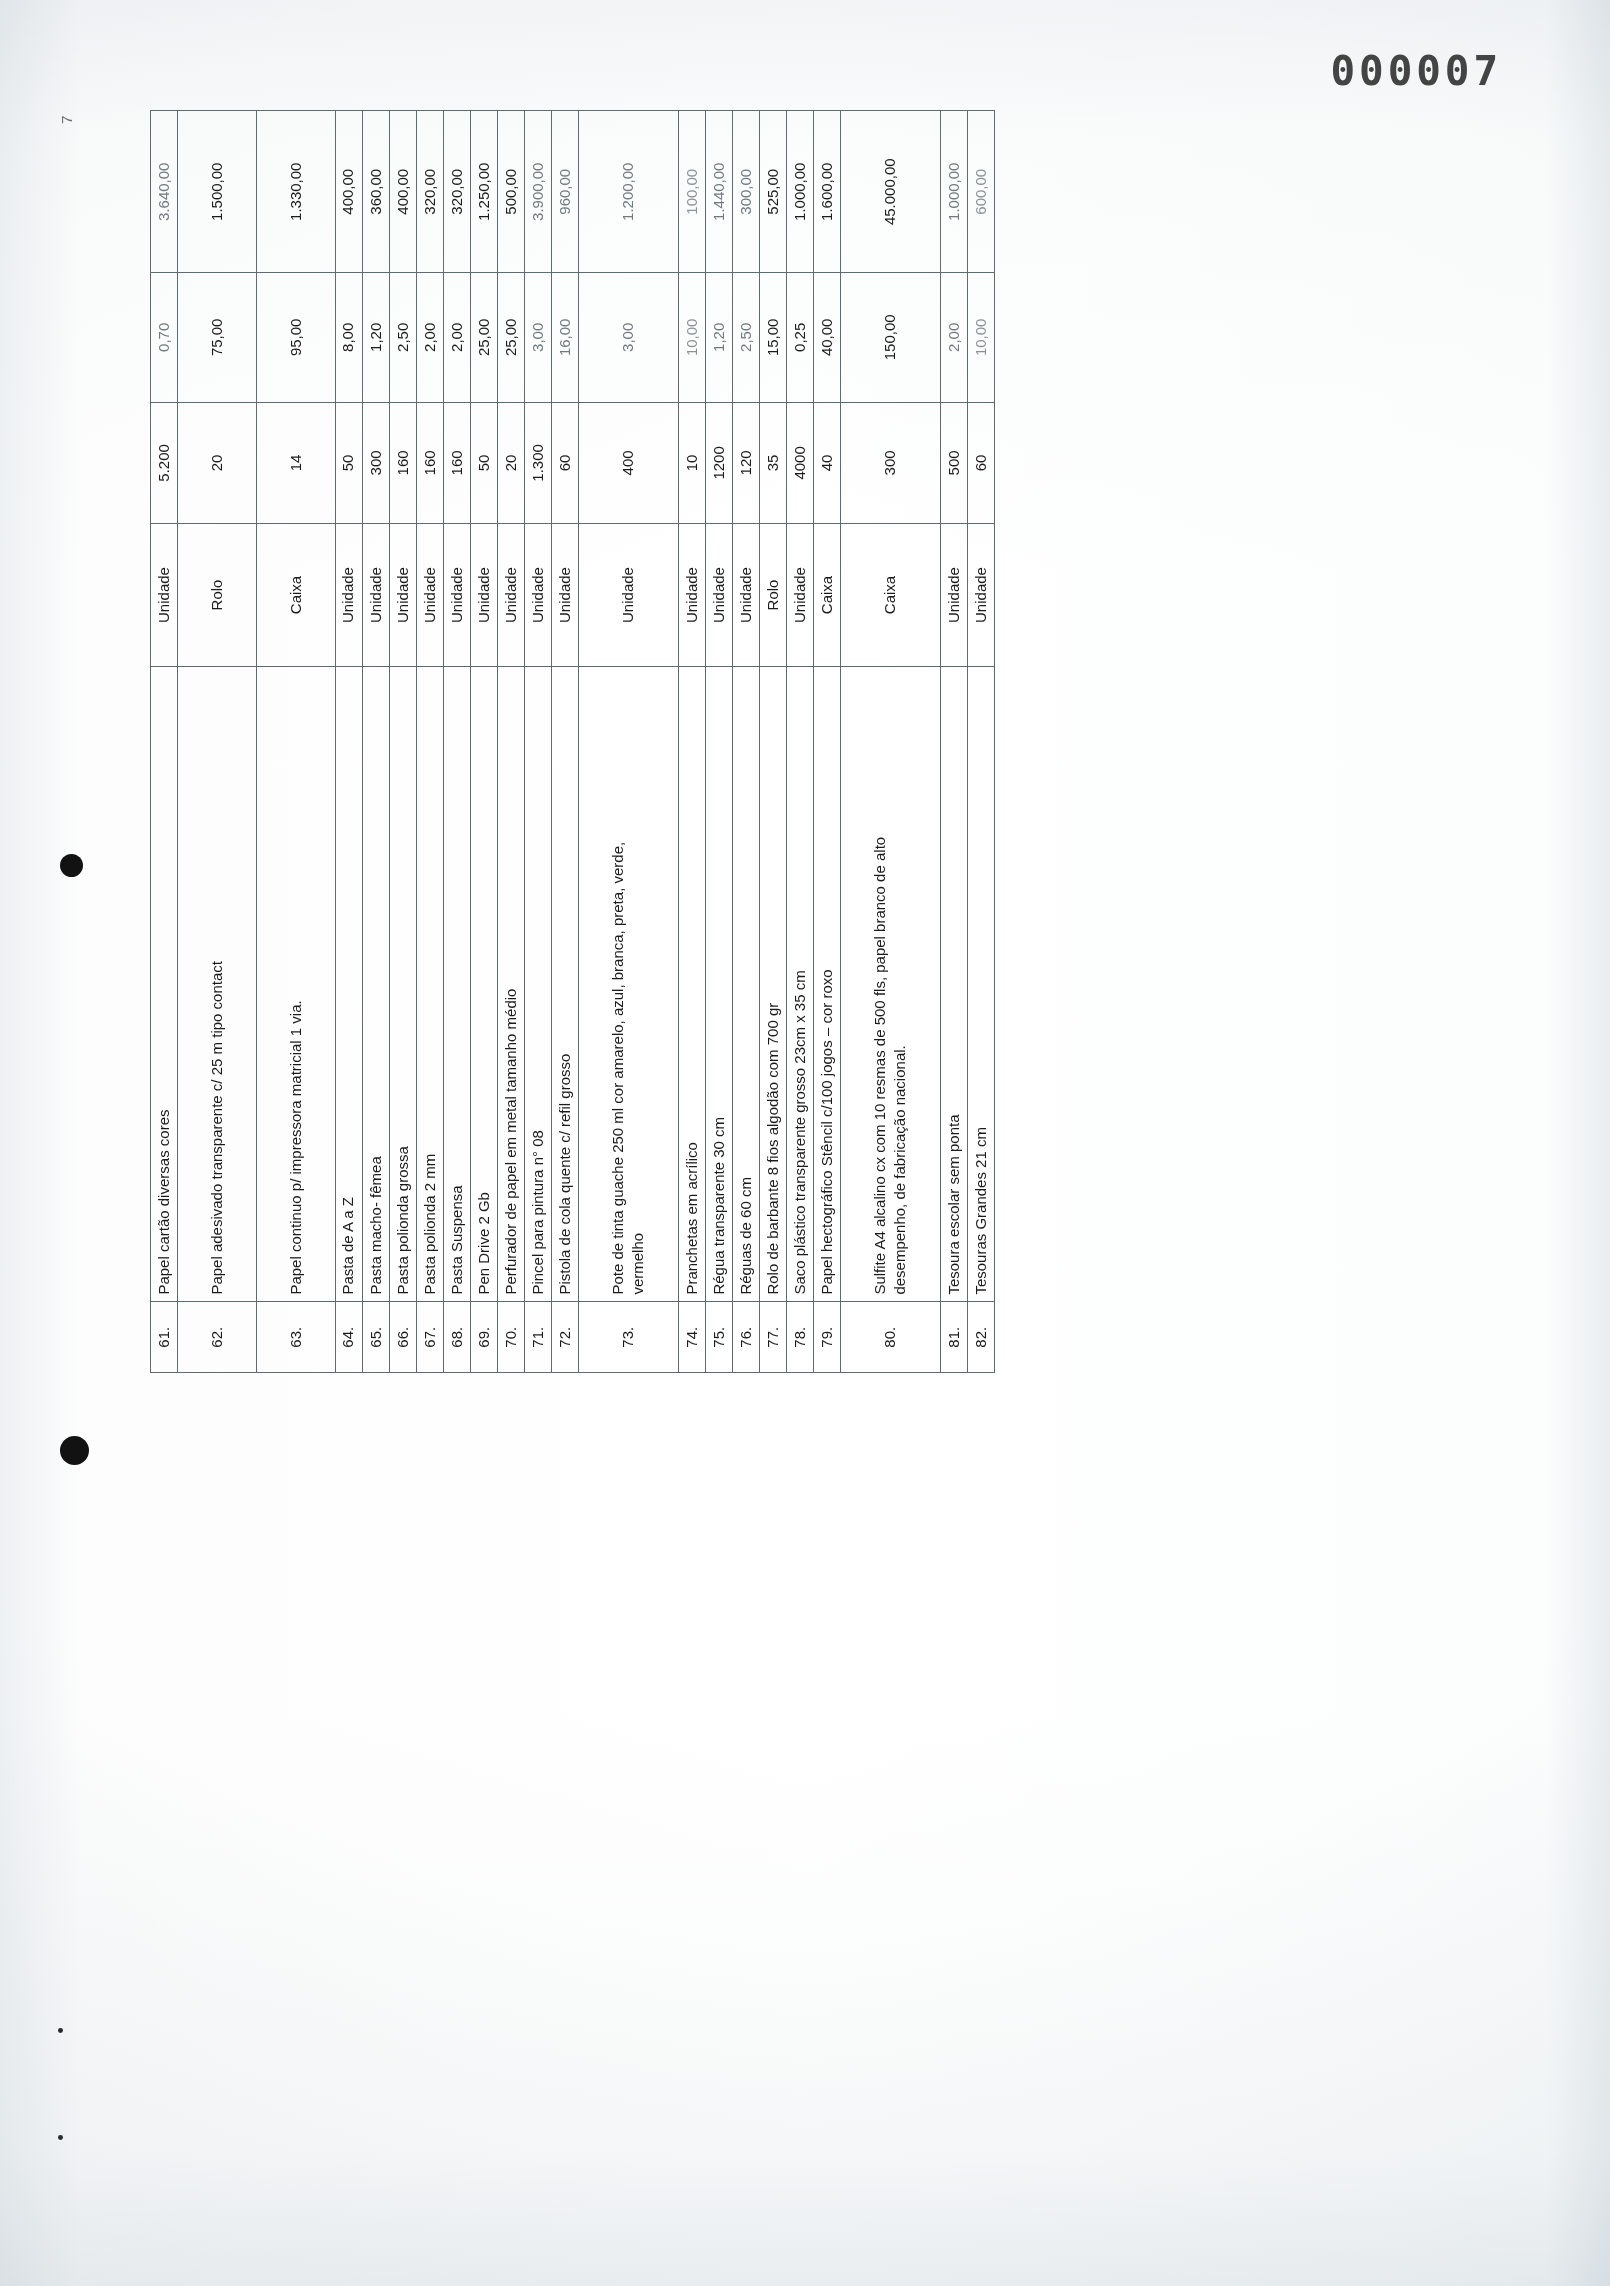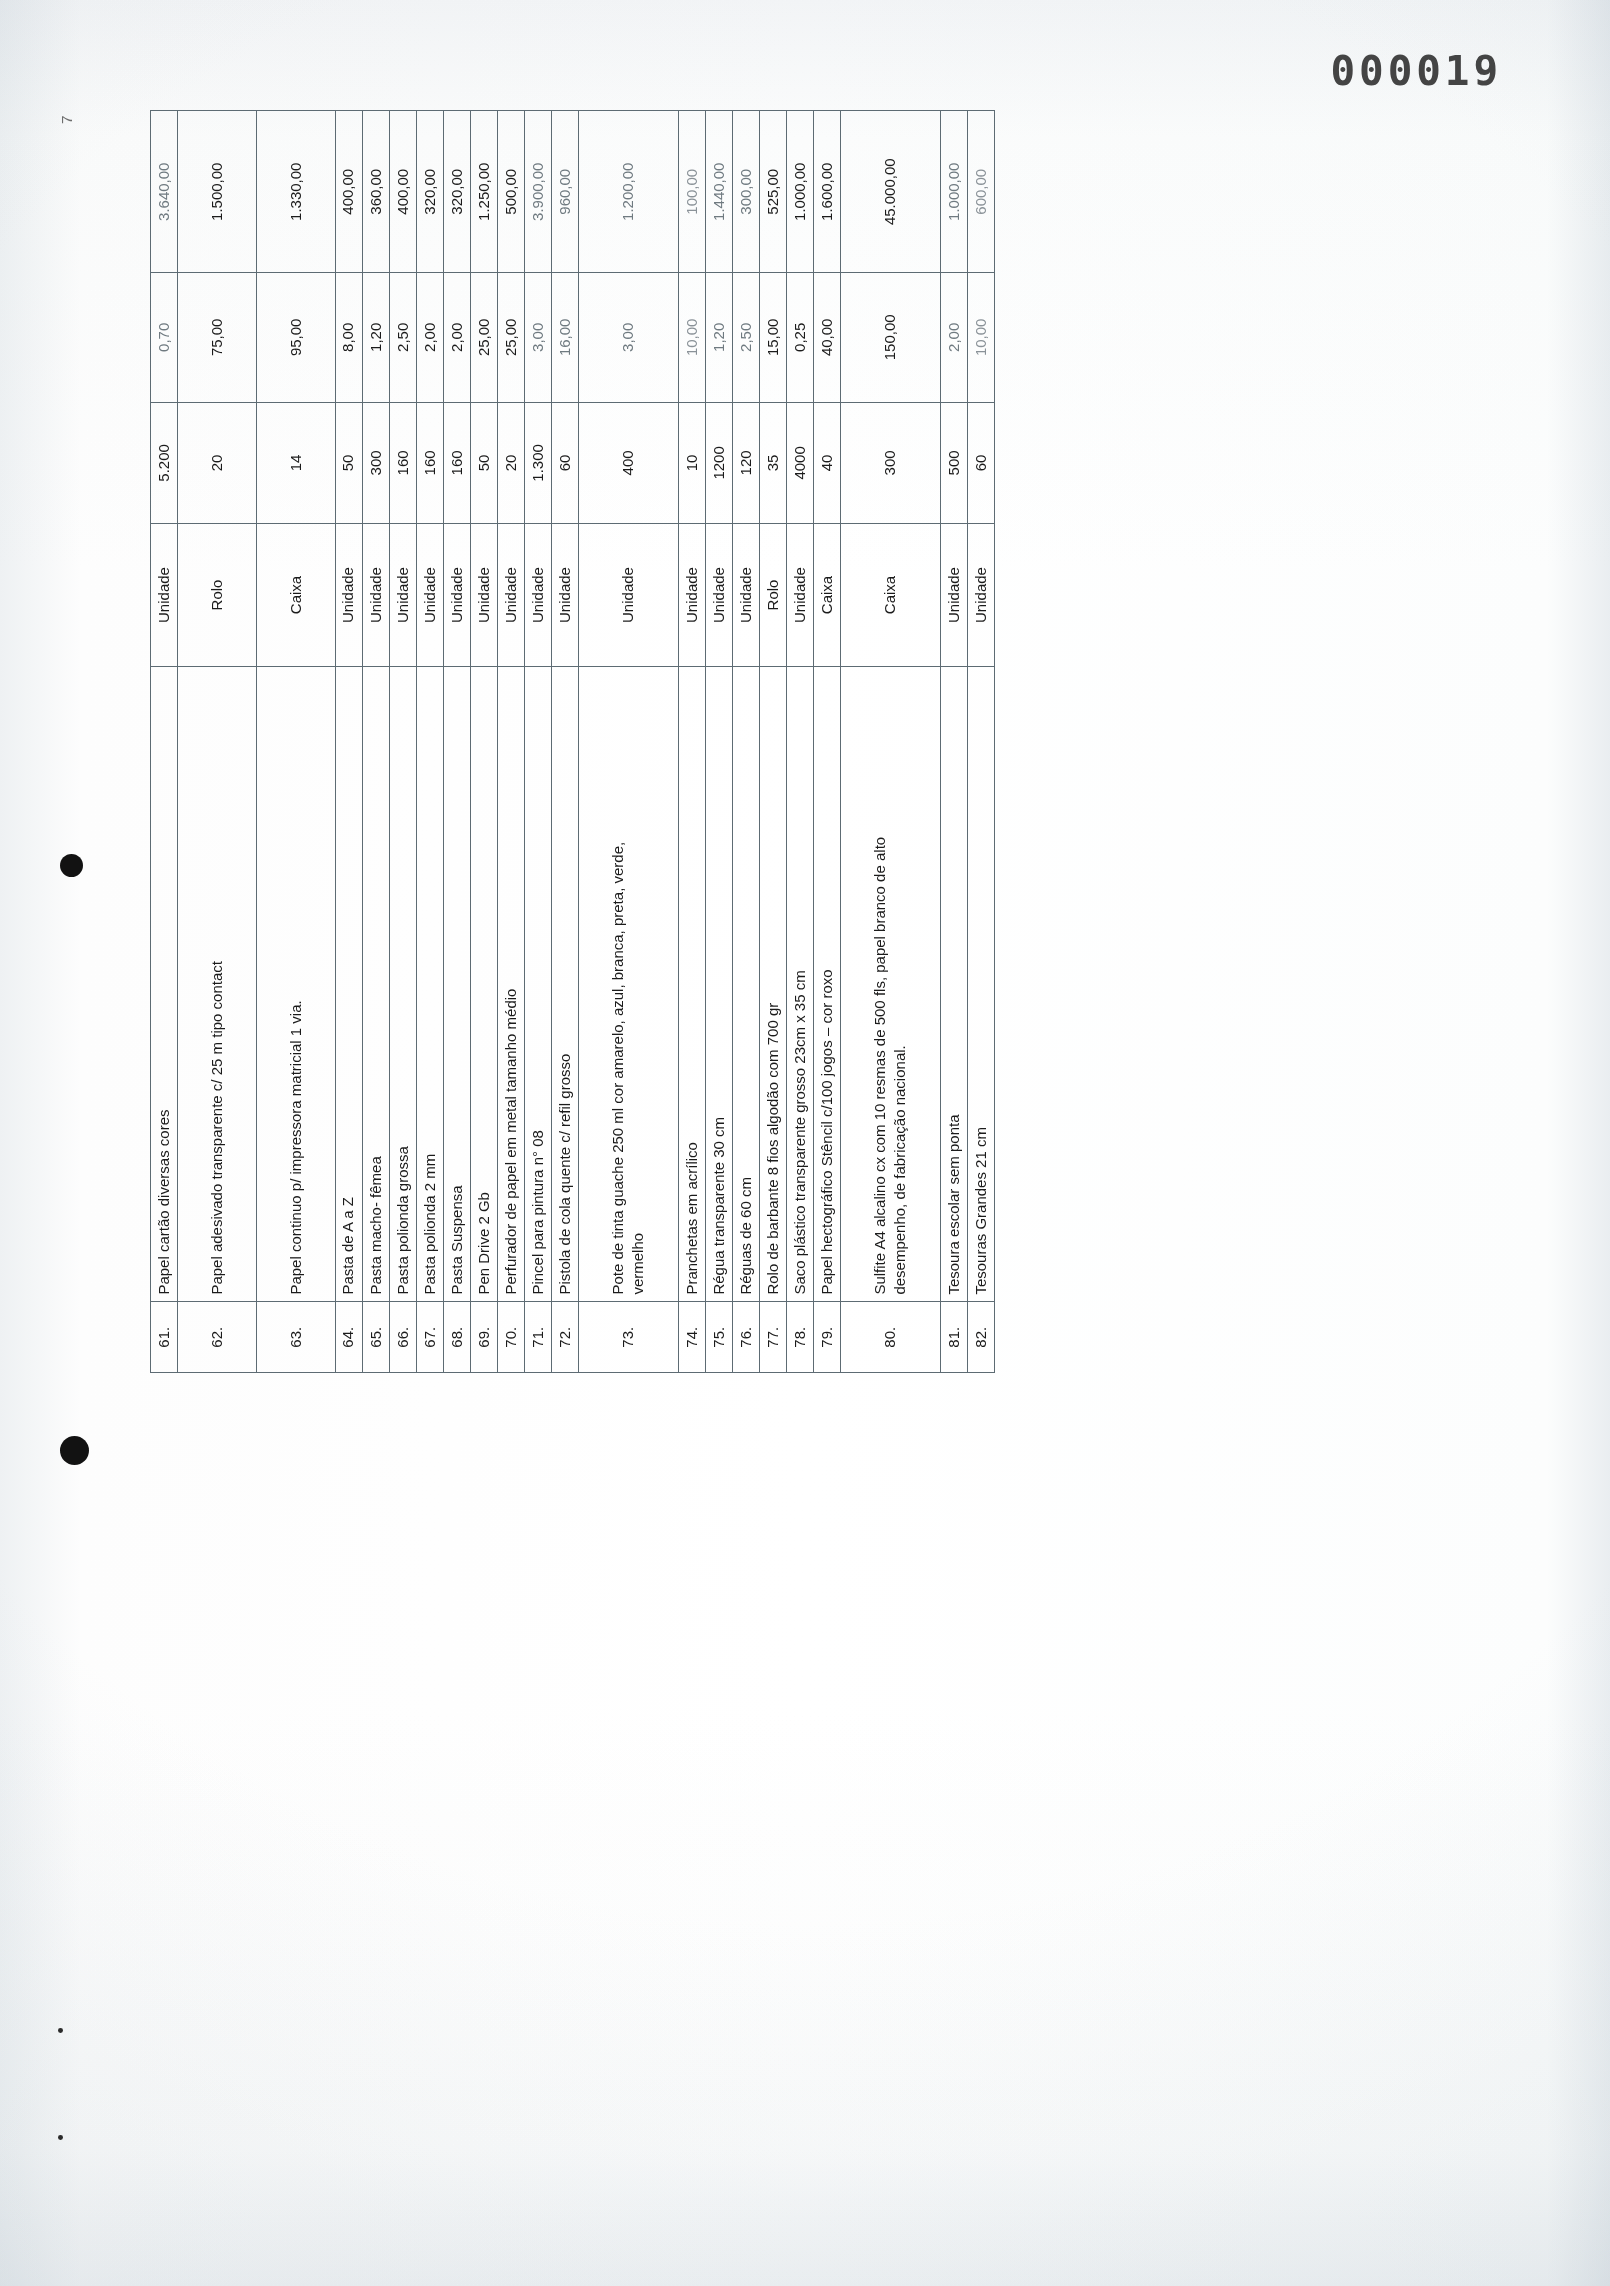--- a/index.html
+++ b/index.html
@@ -121,21 +121,21 @@
   td.xtall { height: 93px; }
   .desc-2l { white-space: pre-line; }
 </style>
 </head>
 <body>
 
 <div class="page">
   <div class="page-shade"></div>
 
   <div class="corner-mark">7</div>
-  <div class="stamp">000019</div>
+  <div class="stamp">000007</div>
 
   <div class="hole h1"></div>
   <div class="hole h2"></div>
   <div class="speck s1"></div>
   <div class="speck s2"></div>
 
   <div class="table-wrap">
     <div class="rot">
       <table class="doc">
         <tbody>

